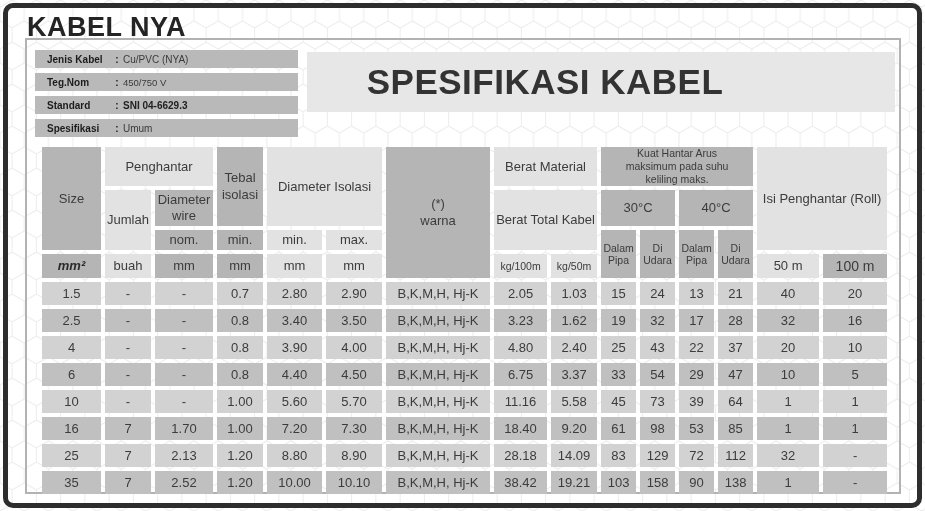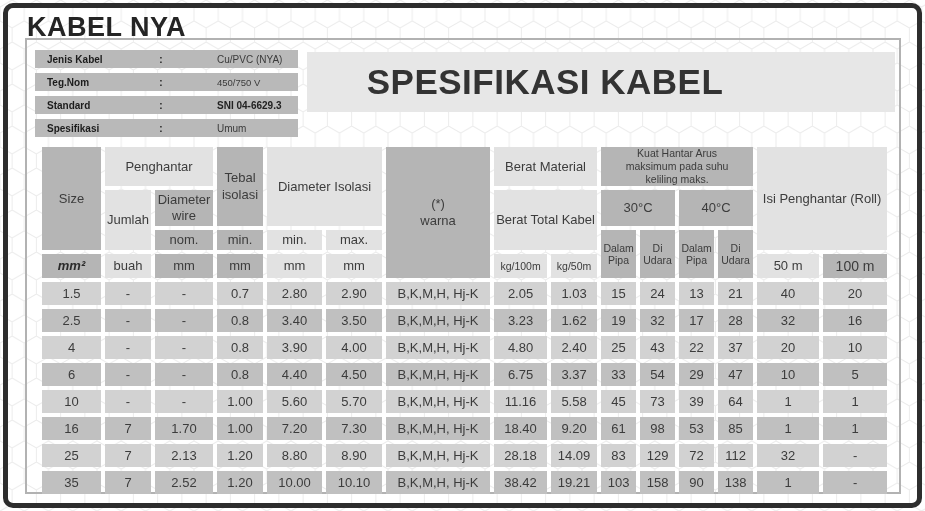--- a/index.html
+++ b/index.html
@@ -21,25 +21,25 @@
   }
   .panel{
     position:absolute;left:25px;top:38px;width:872px;height:452px;z-index:2;
     border:2px solid #b2b2b2;
   }
   
   .info{position:absolute;left:8px;top:10px;}
   .bar{
     width:251px;height:14px;background:#b9b9b9;margin-bottom:5px;
     padding:2px 0 2px 12px;display:flex;align-items:center;
-    font-size:10px;color:#3a3a3a;gap:44px;
+    font-size:10px;color:#3a3a3a;
   }
   .bar .lbl{font-weight:bold;color:#1c1c1c;width:64px;display:inline-block;}
   .bar .col{font-weight:bold;color:#1c1c1c;width:12px;text-align:center;}
-  .bar .val{margin-left:6px;}
+  .bar .val{}
   .bar.b2 .val{font-size:9.5px;}
   .bar.b3 .val{font-weight:bold;color:#222;}
   
   .banner{
     position:absolute;left:280px;top:12px;width:588px;height:60px;
     background:#e7e7e7;display:flex;align-items:center;justify-content:center;
     padding-right:112px;box-sizing:border-box;
   }
   .banner span{font-size:35px;font-weight:bold;color:#333;letter-spacing:.5px;}
   

